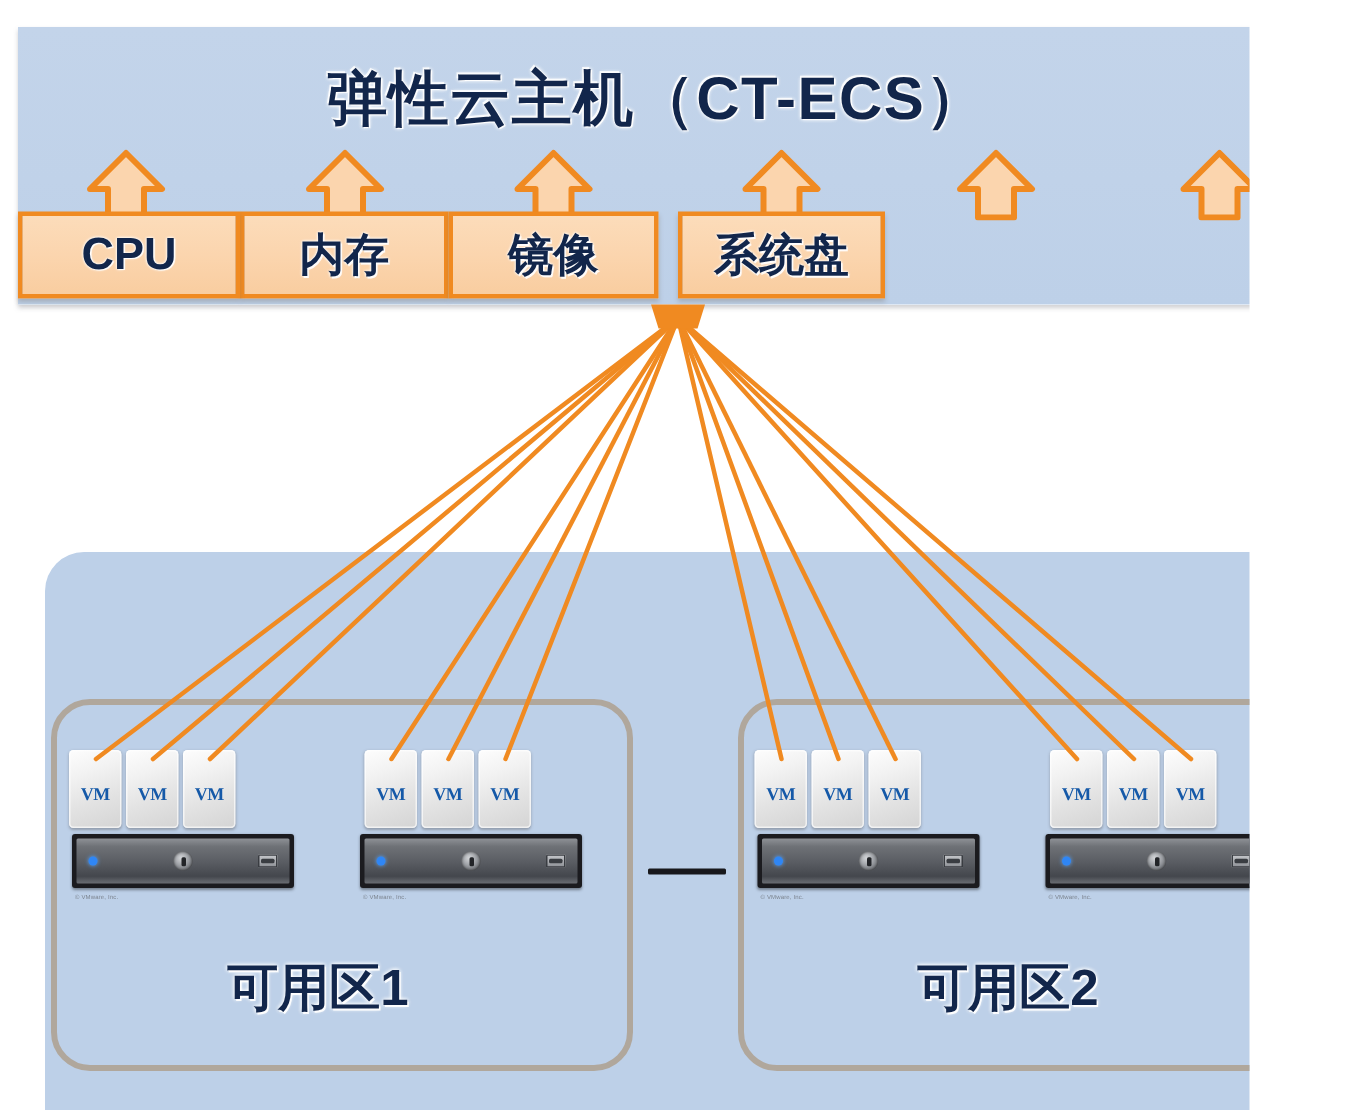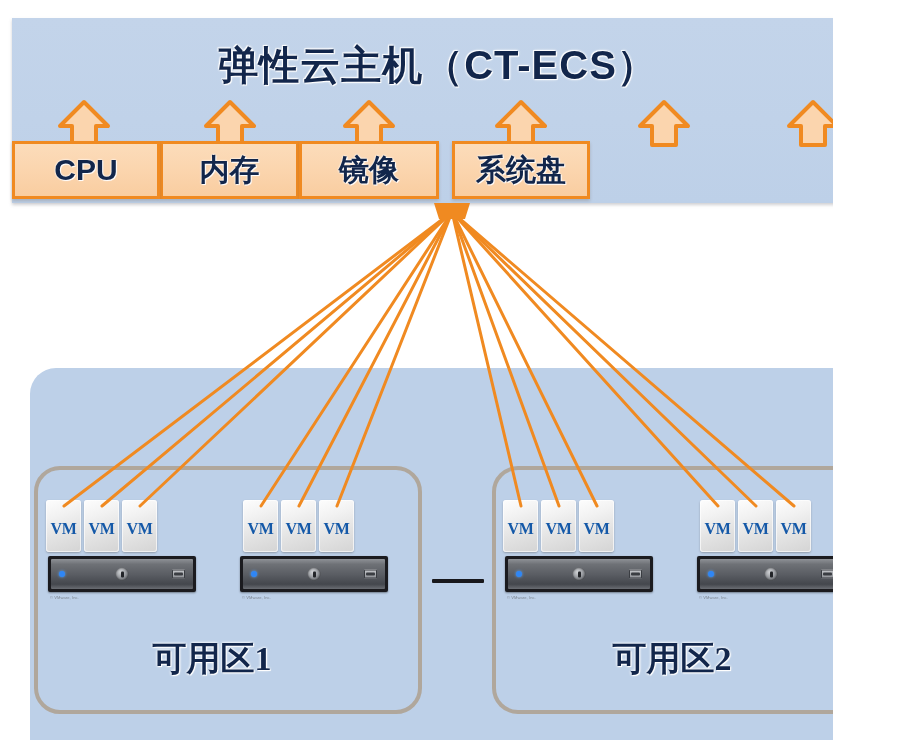--- a/index.html
+++ b/index.html
@@ -66,33 +66,33 @@
   .az-box{
     position:absolute;top:450px;height:248px;
     border:4px solid #b0a79c;
     border-radius:26px;
     box-sizing:border-box;
     background:transparent;
   }
   .az-label{
     position:absolute;font-size:34px;font-weight:bold;color:#12264b;
     text-shadow:0 0 3px #ffffff,0 0 3px #ffffff,1px 1px 0 rgba(255,255,255,.95);
-    white-space:nowrap;text-align:center;font-family:Liberation Serif, serif;
+    white-space:nowrap;text-align:center;
   }
 
   
   .vm-icon{
     position:absolute;width:35px;height:52px;
     background:linear-gradient(160deg,#fdfdfd 0%,#f2f2f2 30%,#e3e3e3 62%,#d4d4d4 100%);
     border-radius:3px;
     box-shadow:0 1px 2px rgba(90,90,95,.45), inset 0 0 0 1px rgba(255,255,255,.65);
     display:flex;align-items:center;justify-content:center;
   }
   .vm-text{
-    font-size:16px;font-weight:bold;
+    font-size:12px;font-weight:bold;
     font-family:"Liberation Serif","DejaVu Serif",serif;
     color:#1559a8;letter-spacing:-.3px;
     margin-top:6px;
   }
 
   
   .rack{
     position:absolute;width:148px;height:36px;
     background:#1b1b1f;
     border-radius:2px;

